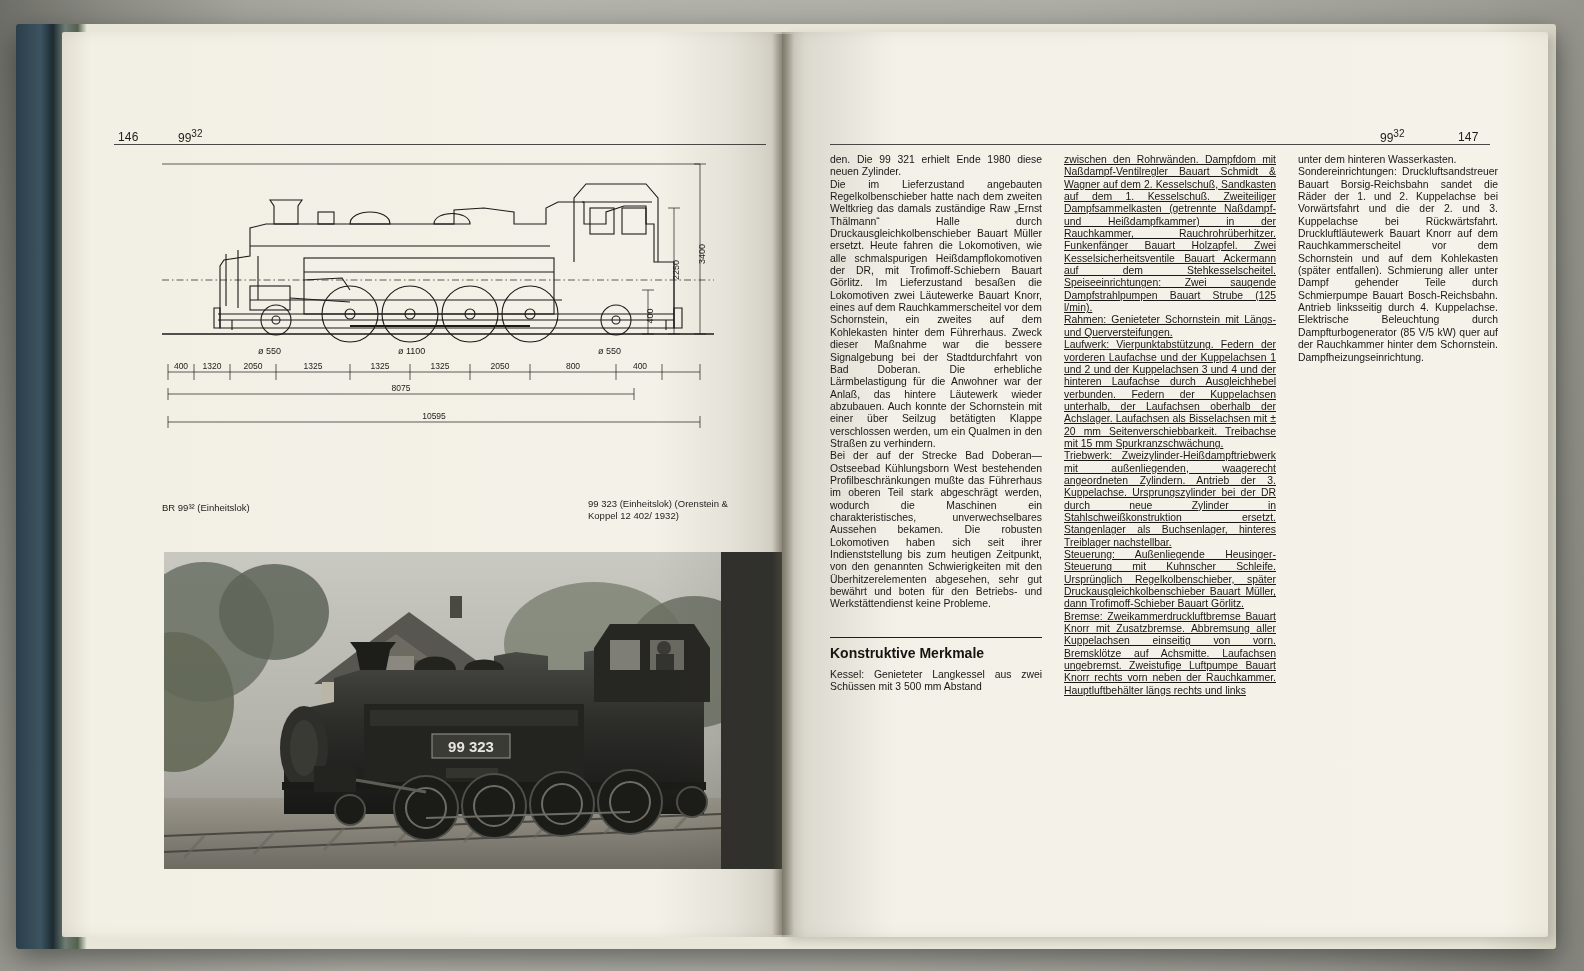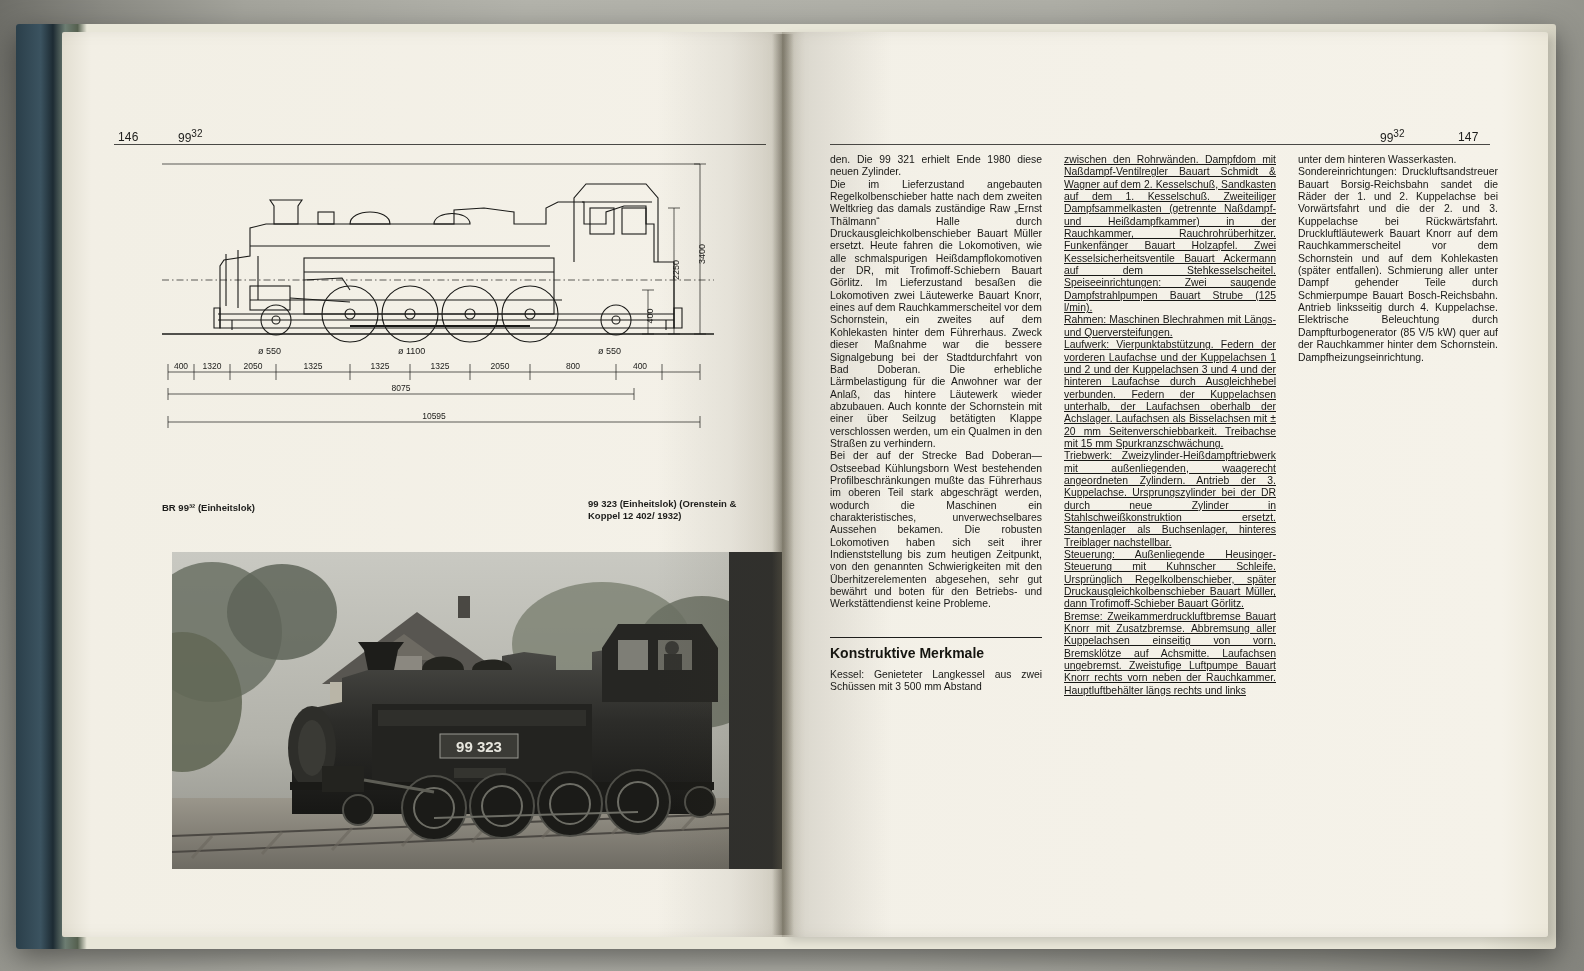--- a/index.html
+++ b/index.html
@@ -55,26 +55,26 @@
   
   .rule{position:absolute;height:1px;background:#2a2a28;}
   .folio{
     position:absolute;font-size:12px;color:#1d1d1b;letter-spacing:.2px;
   }
   .cls{font-size:12px;color:#1d1d1b;}
   .cls sup{font-size:10px;margin-top:40px;}
 
   
   .draw-wrap{position:absolute;left:92px;top:118px;width:580px;height:300px;}
-  .caption{position:absolute;font-size:9.5px;line-height:12px;color:#1d1d1b;font-weight:bold;}
+  .caption{position:absolute;font-size:9.5px;line-height:12px;color:#1d1d1b;}
 
   
   .photo{
     position:absolute;left:102px;top:520px;width:666px;height:317px;
-    background:#2f2f2d;overflow:hidden;margin-left:8px;
+    background:#2f2f2d;overflow:hidden;
   }
 
   
   .col{
     position:absolute;
     font-size:10.4px;line-height:12.35px;
     color:#171715;
     text-align:justify;
     -webkit-hyphens:auto;hyphens:auto;
   }
@@ -348,21 +348,21 @@
       <div class="col" style="left:48px;top:122px;width:212px;height:720px;">
         <p>den. Die 99 321 erhielt Ende 1980 diese neuen Zylinder.</p>
         <p>Die im Lieferzustand angebauten Regelkolbenschieber hatte nach dem zweiten Weltkrieg das damals zuständige Raw „Ernst Thälmann“ Halle durch Druckausgleichkolbenschieber Bauart Müller ersetzt. Heute fahren die Lokomotiven, wie alle schmalspurigen Heißdampflokomotiven der DR, mit Trofimoff-Schiebern Bauart Görlitz. Im Lieferzustand besaßen die Lokomotiven zwei Läutewerke Bauart Knorr, eines auf dem Rauchkammerscheitel vor dem Schornstein, ein zweites auf dem Kohlekasten hinter dem Führerhaus. Zweck dieser Maßnahme war die bessere Signalgebung bei der Stadtdurchfahrt von Bad Doberan. Die erhebliche Lärmbelastigung für die Anwohner war der Anlaß, das hintere Läutewerk wieder abzubauen. Auch konnte der Schornstein mit einer über Seilzug betätigten Klappe verschlossen werden, um ein Qualmen in den Straßen zu verhindern.</p>
         <p>Bei der auf der Strecke Bad Doberan—Ostseebad Kühlungsborn West bestehenden Profilbeschränkungen mußte das Führerhaus im oberen Teil stark abgeschrägt werden, wodurch die Maschinen ein charakteristisches, unverwechselbares Aussehen bekamen. Die robusten Lokomotiven haben sich seit ihrer Indienststellung bis zum heutigen Zeitpunkt, von den genannten Schwierigkeiten mit den Überhitzerelementen abgesehen, sehr gut bewährt und boten für den Betriebs- und Werkstättendienst keine Probleme.</p>
         <div class="sechead" style="margin-top:26px;">Konstruktive Merkmale</div>
         <p>Kessel: Genieteter Langkessel aus zwei Schüssen mit 3 500 mm Abstand</p>
       </div>
 
       <div class="col" style="left:282px;top:122px;width:212px;height:720px;text-decoration:underline;">
         <p>zwischen den Rohrwänden. Dampfdom mit Naßdampf-Ventilregler Bauart Schmidt &amp; Wagner auf dem 2. Kesselschuß, Sandkasten auf dem 1. Kesselschuß. Zweiteiliger Dampfsammelkasten (getrennte Naßdampf- und Heißdampfkammer) in der Rauchkammer, Rauchrohrüberhitzer. Funkenfänger Bauart Holzapfel. Zwei Kesselsicherheitsventile Bauart Ackermann auf dem Stehkesselscheitel. Speiseeinrichtungen: Zwei saugende Dampfstrahlpumpen Bauart Strube (125 l/min).</p>
-        <p>Rahmen: Maschinen Blechrahmen mit Längs- und Querversteifungen.</p>
+        <p>Rahmen: Genieteter Schornstein mit Längs- und Querversteifungen.</p>
         <p>Laufwerk: Vierpunktabstützung. Federn der vorderen Laufachse und der Kuppelachsen 1 und 2 und der Kuppelachsen 3 und 4 und der hinteren Laufachse durch Ausgleichhebel verbunden. Federn der Kuppelachsen unterhalb, der Laufachsen oberhalb der Achslager. Laufachsen als Bisselachsen mit ± 20 mm Seitenverschiebbarkeit. Treibachse mit 15 mm Spurkranzschwächung.</p>
         <p>Triebwerk: Zweizylinder-Heißdampftriebwerk mit außenliegenden, waagerecht angeordneten Zylindern. Antrieb der 3. Kuppelachse. Ursprungszylinder bei der DR durch neue Zylinder in Stahlschweißkonstruktion ersetzt. Stangenlager als Buchsenlager, hinteres Treiblager nachstellbar.</p>
         <p>Steuerung: Außenliegende Heusinger-Steuerung mit Kuhnscher Schleife. Ursprünglich Regelkolbenschieber, später Druckausgleichkolbenschieber Bauart Müller, dann Trofimoff-Schieber Bauart Görlitz.</p>
         <p>Bremse: Zweikammerdruckluftbremse Bauart Knorr mit Zusatzbremse. Abbremsung aller Kuppelachsen einseitig von vorn. Bremsklötze auf Achsmitte. Laufachsen ungebremst. Zweistufige Luftpumpe Bauart Knorr rechts vorn neben der Rauchkammer. Hauptluftbehälter längs rechts und links</p>
       </div>
 
       <div class="col" style="left:516px;top:122px;width:200px;height:720px;">
         <p>unter dem hinteren Wasserkasten.</p>
         <p>Sondereinrichtungen: Druckluftsandstreuer Bauart Borsig-Reichsbahn sandet die Räder der 1. und 2. Kuppelachse bei Vorwärtsfahrt und die der 2. und 3. Kuppelachse bei Rückwärtsfahrt. Druckluftläutewerk Bauart Knorr auf dem Rauchkammerscheitel vor dem Schornstein und auf dem Kohlekasten (später entfallen). Schmierung aller unter Dampf gehender Teile durch Schmierpumpe Bauart Bosch-Reichsbahn. Antrieb linksseitig durch 4. Kuppelachse. Elektrische Beleuchtung durch Dampfturbogenerator (85 V/5 kW) quer auf der Rauchkammer hinter dem Schornstein. Dampfheizungseinrichtung.</p>
       </div>

